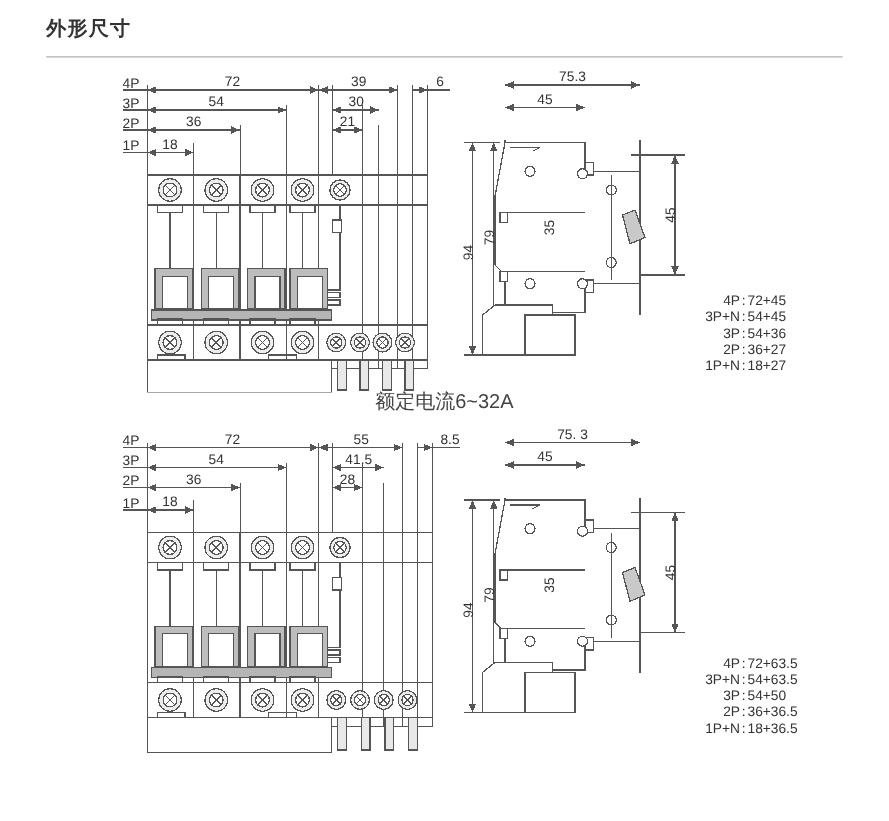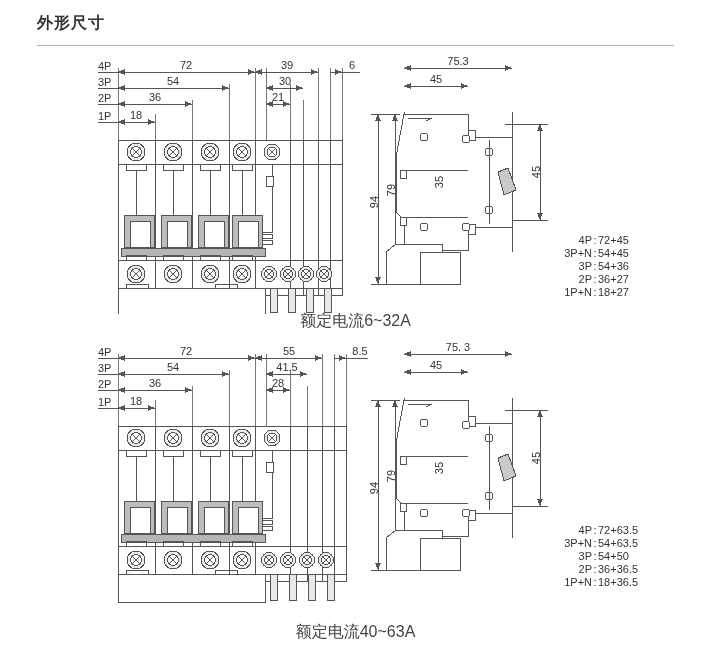--- a/index.html
+++ b/index.html
@@ -556,15 +556,14 @@
       </g>
       <g font-size="11" text-anchor="middle" fill="#333">
         <text x="595" y="196">:</text>
         <text x="595" y="209">:</text>
         <text x="595" y="222">:</text>
         <text x="595" y="235">:</text>
         <text x="595" y="248">:</text>
       </g>
     </svg>
   </div>
-  <div class="caption" id="caption-bottom">额定电流40~63A</div>
 
 </div>
 
 </body></html>

